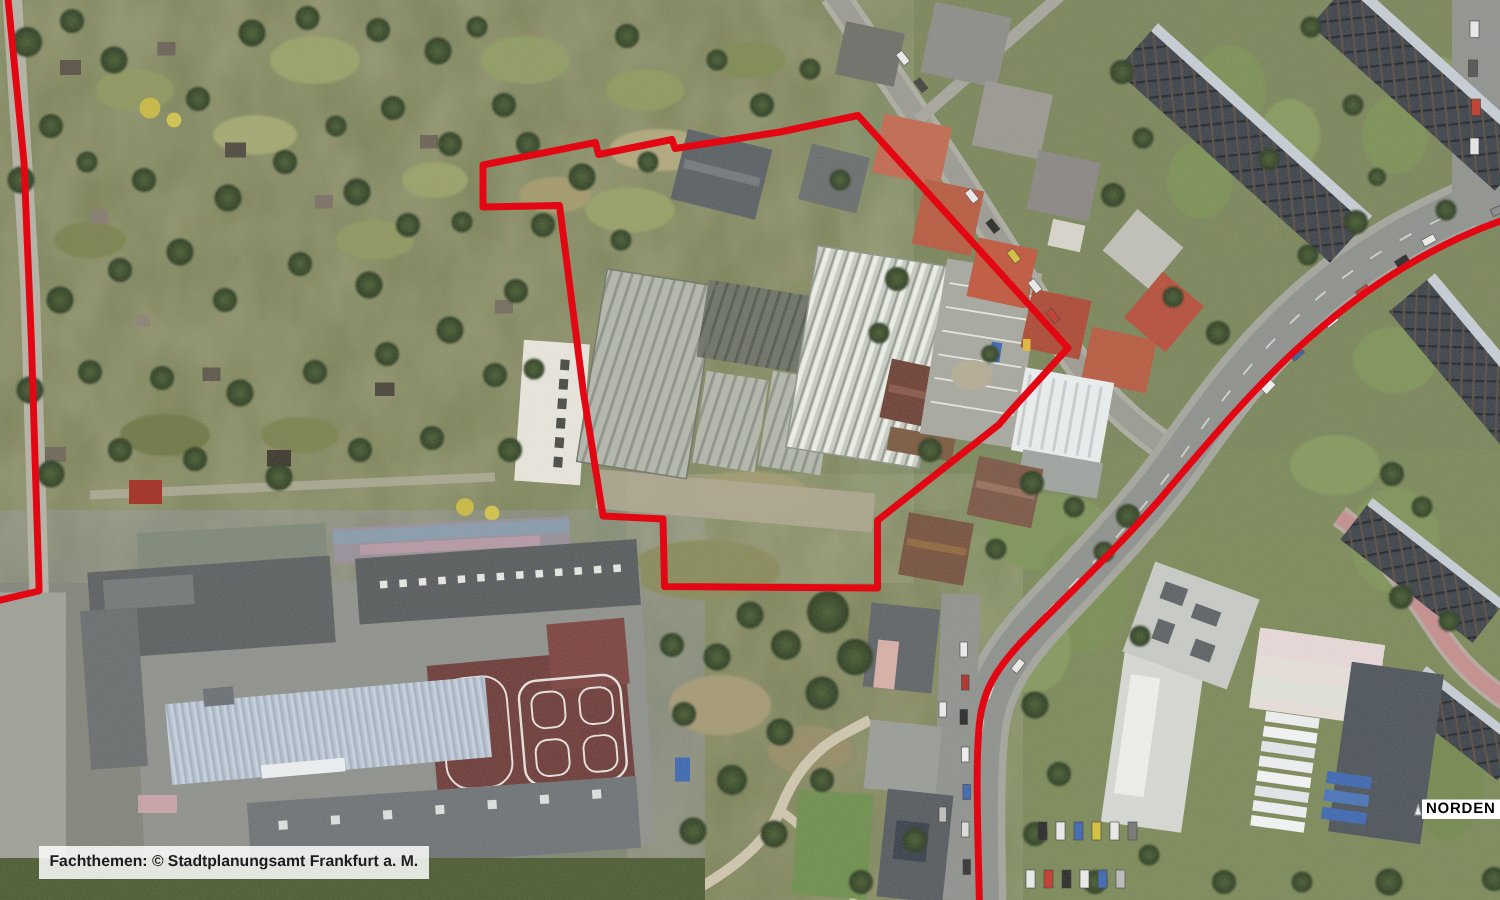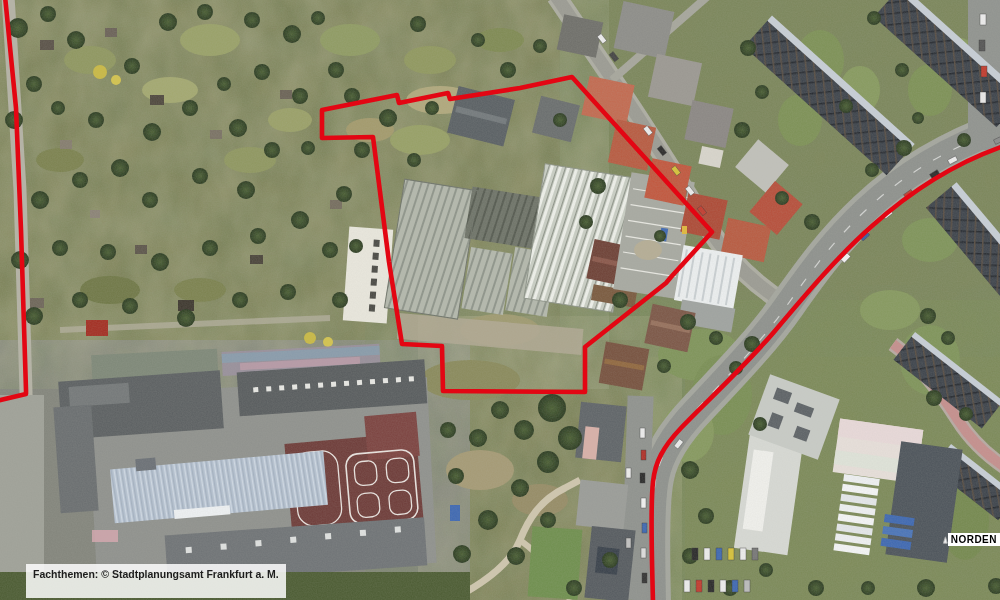--- a/index.html
+++ b/index.html
@@ -4,21 +4,21 @@
 <style>
   html,body{margin:0;padding:0;background:#222;}
   .stage{
     position:relative;width:1000px;height:600px;overflow:hidden;
     font-family:"Liberation Sans",sans-serif;background:#76794f;
   }
   .stage svg.aerial{position:absolute;left:0;top:0;width:1000px;height:600px;display:block;}
   .attribution{
     position:absolute;left:26px;top:564px;z-index:30;
     background:rgba(255,255,255,.84);
-    padding:3px 7px 16px 7px;
+    padding:3px 7px 4px 7px;
     color:#1d1d1d;font-size:10.5px;font-weight:bold;line-height:1.4;
     white-space:nowrap;
   }
   .north{
     position:absolute;left:942px;top:505px;z-index:30;width:58px;
     display:flex;flex-direction:row;align-items:center;
   }
   .north .label{
     background:#ffffff;color:#000;font-size:10px;font-weight:bold;
     letter-spacing:.5px;padding:1px 3px;margin-top:-2px;

